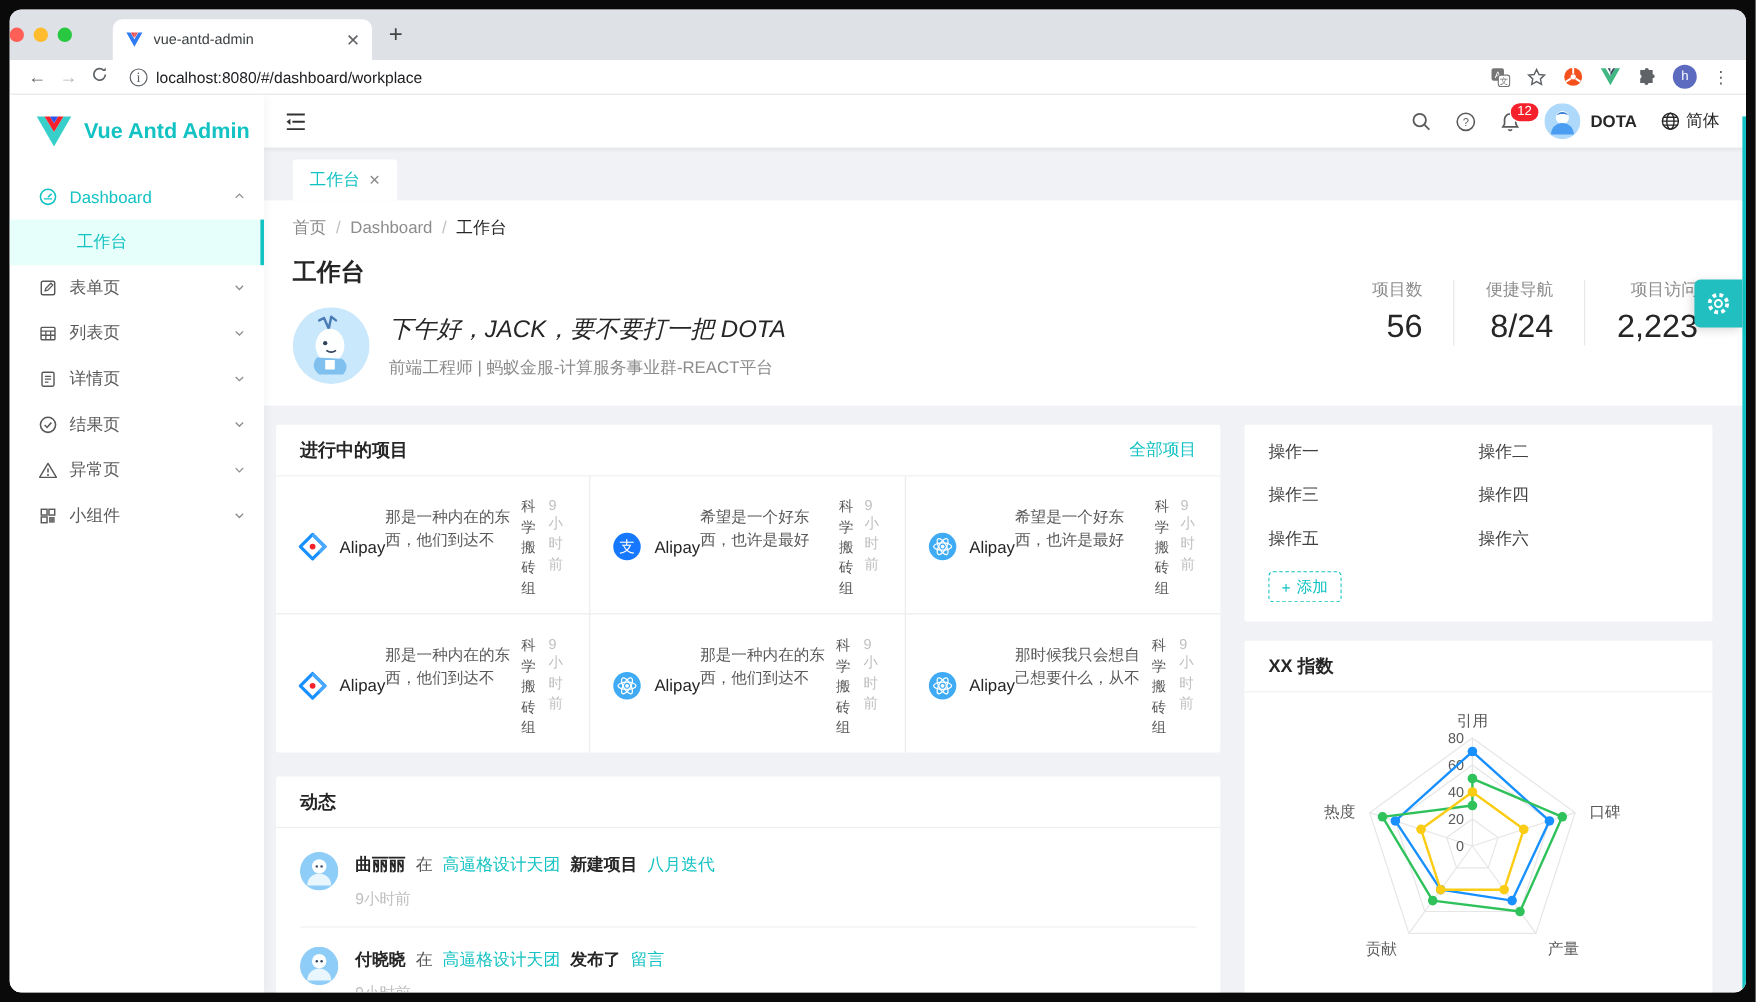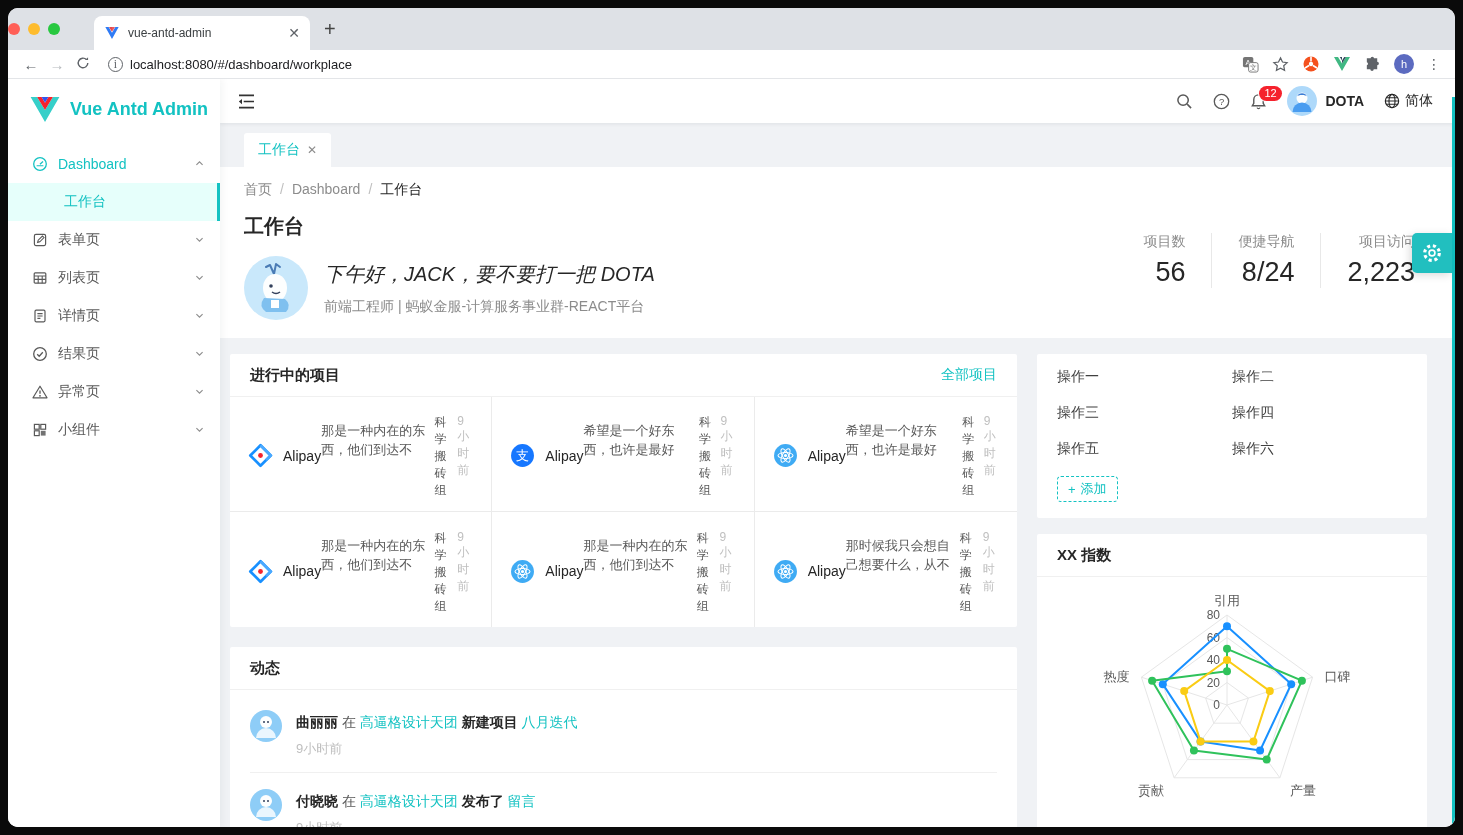--- a/index.html
+++ b/index.html
@@ -92,21 +92,21 @@
   .op{font-size:14px;color:#404040;cursor:pointer;}
   .add-btn{display:inline-flex;align-items:center;gap:5px;border:1px dashed #13c2c2;color:#13c2c2;font-size:13px;height:24px;padding:0 10px;border-radius:4px;width:max-content;cursor:pointer;}
   
   .legend{display:flex;justify-content:center;gap:22px;margin-top:6px;}
   .lg-item{display:flex;align-items:center;gap:7px;font-size:13px;color:#595959;}
   .lg-dot{width:9px;height:9px;border-radius:50%;}
   
   .act-list{padding:4px 20px 0 20px;}
   .act-item{display:flex;gap:14px;padding:16px 0 14px 0;border-bottom:1px solid #f0f0f0;}
   .act-item:last-child{border-bottom:none;}
-  .act-txt{font-size:14px;color:#595959;line-height:20px;padding-top:2px;}
+  .act-txt{font-size:14px;color:#595959;line-height:20px;padding-top:2px;font-family:Liberation Mono, monospace;}
   .act-txt .nm{color:#262626;font-weight:bold;}
   .act-txt .lk{color:#13c2c2;cursor:pointer;}
   .act-time{font-size:13px;color:#bfbfbf;margin-top:8px;}
   svg{display:block;}
 </style>
 </head>
 <body>
 
 <div class="window">
 

